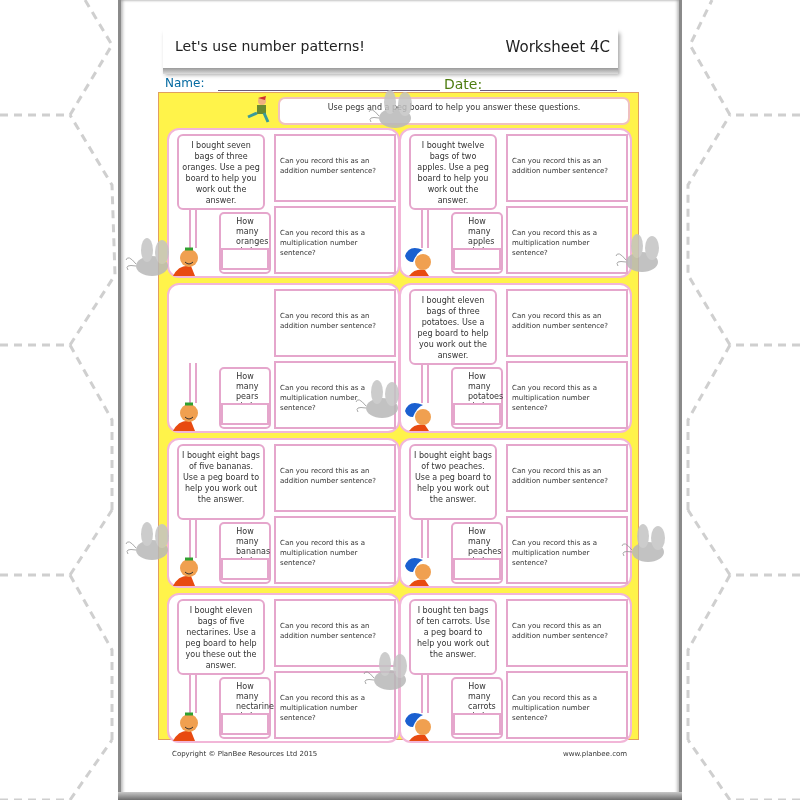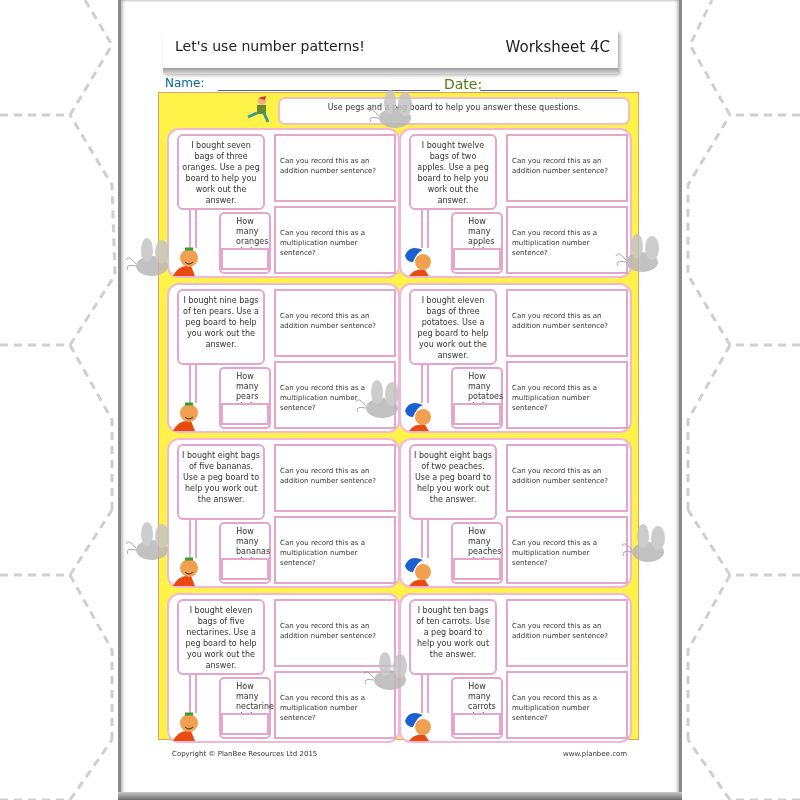--- a/index.html
+++ b/index.html
@@ -142,21 +142,20 @@
   <div class="mul-box">Can you record this as a multiplication number sentence?</div>
   <svg class="kid" viewBox="0 0 36 34">
       <path d="M6 34 Q12 26 22 28 L26 34 Z" fill="#e84a10"></path>
       <circle cx="20" cy="20" r="8" fill="#f0a050"></circle>
       <path d="M2 14 Q6 2 20 8 Q14 10 10 20 Q4 20 2 14Z" fill="#1a60d0"></path>
     </svg>
 </div>
 
 <div class="card" style="left:167px;top:283px;">
   <div class="speech-tail"></div>
-  <div class="speech">I bought nine bags of ten pears. Use a peg board to help you work out the answer.</div>
   <div class="ask">How many pears do I have?</div>
   <div class="ans-box"></div>
   <div class="add-box">Can you record this as an addition number sentence?</div>
   <div class="mul-box">Can you record this as a multiplication number sentence?</div>
   <svg class="kid" viewBox="0 0 36 34">
       <path d="M2 34 Q8 22 20 24 L24 34 Z" fill="#e84a10"></path>
       <circle cx="18" cy="16" r="9" fill="#f0a050"></circle>
       <path d="M14 7 L22 7" stroke="#30a030" stroke-width="3"></path>
       <path d="M14 20 Q18 24 22 20" stroke="#333" fill="none"></path>
     </svg>
@@ -200,21 +199,21 @@
   <div class="mul-box">Can you record this as a multiplication number sentence?</div>
   <svg class="kid" viewBox="0 0 36 34">
       <path d="M6 34 Q12 26 22 28 L26 34 Z" fill="#e84a10"></path>
       <circle cx="20" cy="20" r="8" fill="#f0a050"></circle>
       <path d="M2 14 Q6 2 20 8 Q14 10 10 20 Q4 20 2 14Z" fill="#1a60d0"></path>
     </svg>
 </div>
 
 <div class="card" style="left:167px;top:593px;">
   <div class="speech-tail"></div>
-  <div class="speech">I bought eleven bags of five nectarines. Use a peg board to help you work out the answer.</div>
+  <div class="speech">I bought eleven bags of five nectarines. Use a peg board to help you these out the answer.</div>
   <div class="ask">How many nectarines do I have?</div>
   <div class="ans-box"></div>
   <div class="add-box">Can you record this as an addition number sentence?</div>
   <div class="mul-box">Can you record this as a multiplication number sentence?</div>
   <svg class="kid" viewBox="0 0 36 34">
       <path d="M2 34 Q8 22 20 24 L24 34 Z" fill="#e84a10"></path>
       <circle cx="18" cy="16" r="9" fill="#f0a050"></circle>
       <path d="M14 7 L22 7" stroke="#30a030" stroke-width="3"></path>
       <path d="M14 20 Q18 24 22 20" stroke="#333" fill="none"></path>
     </svg>

